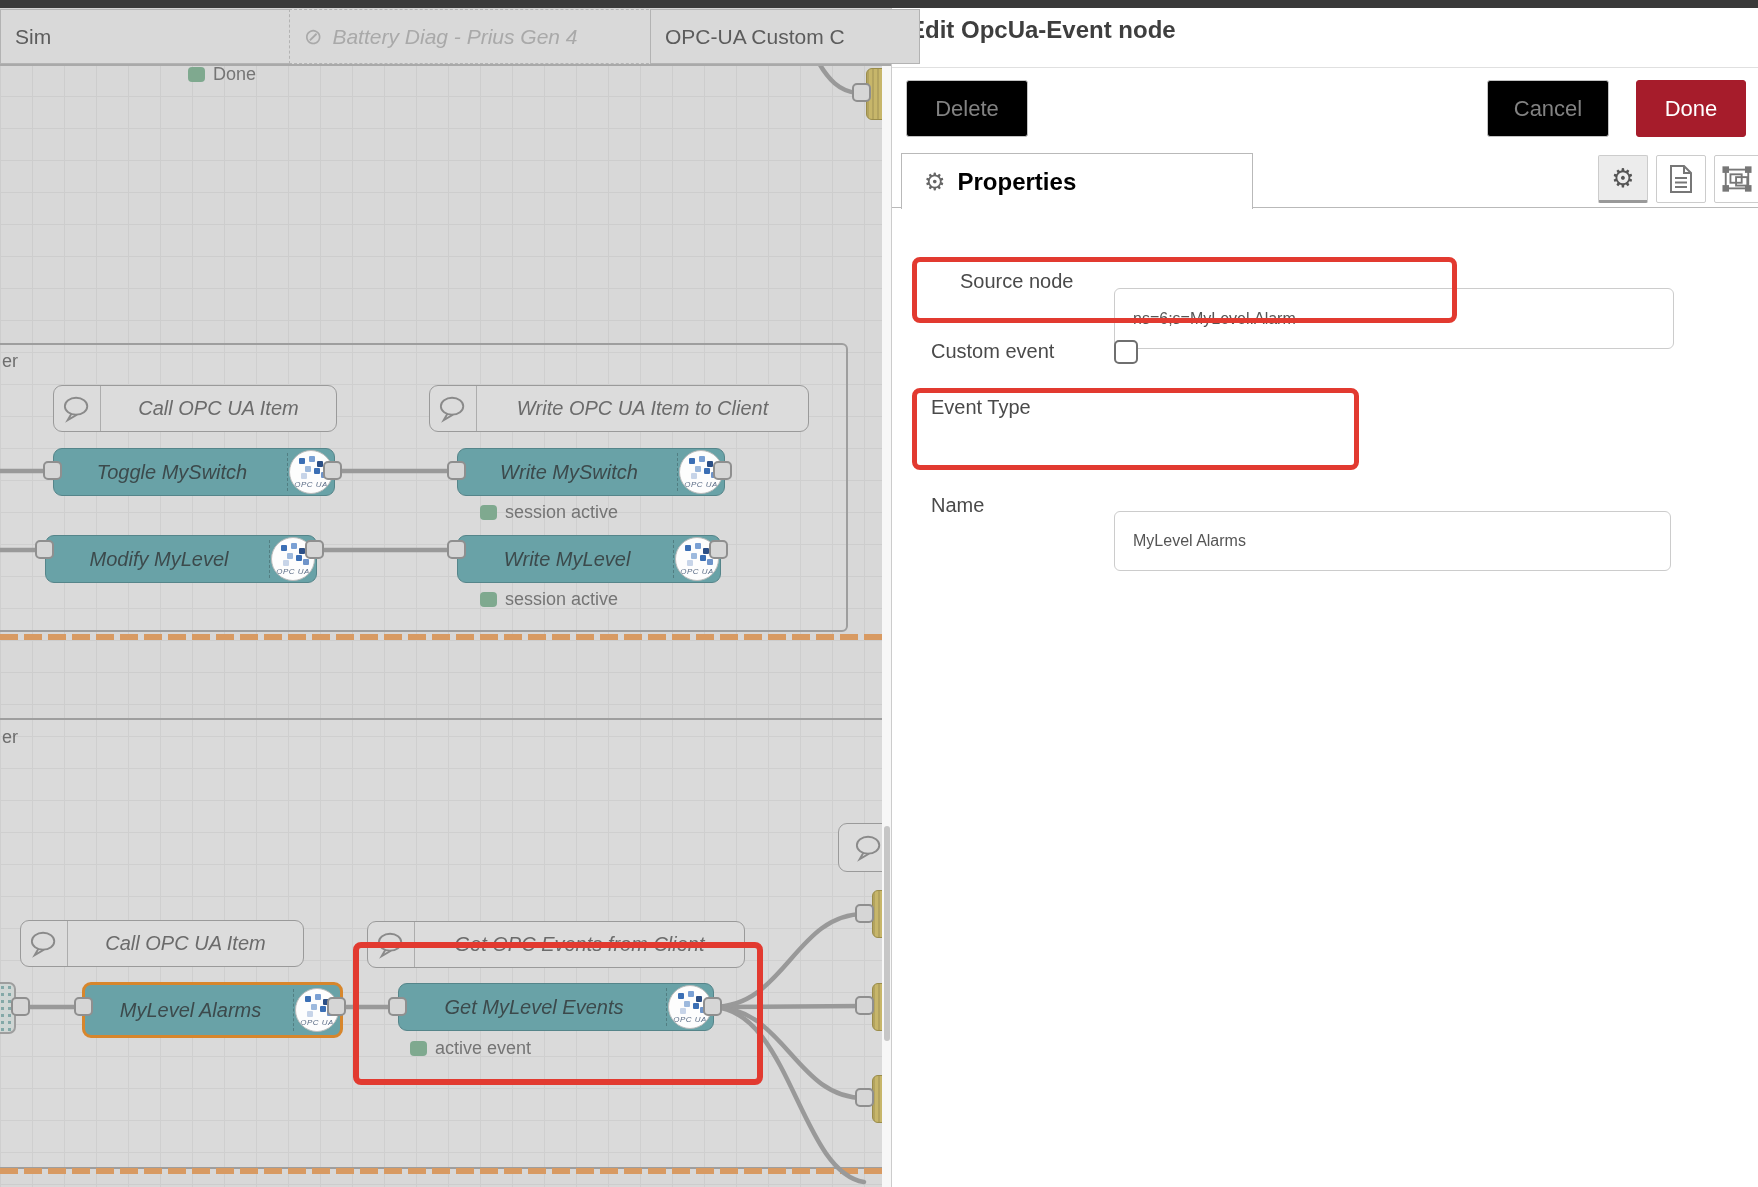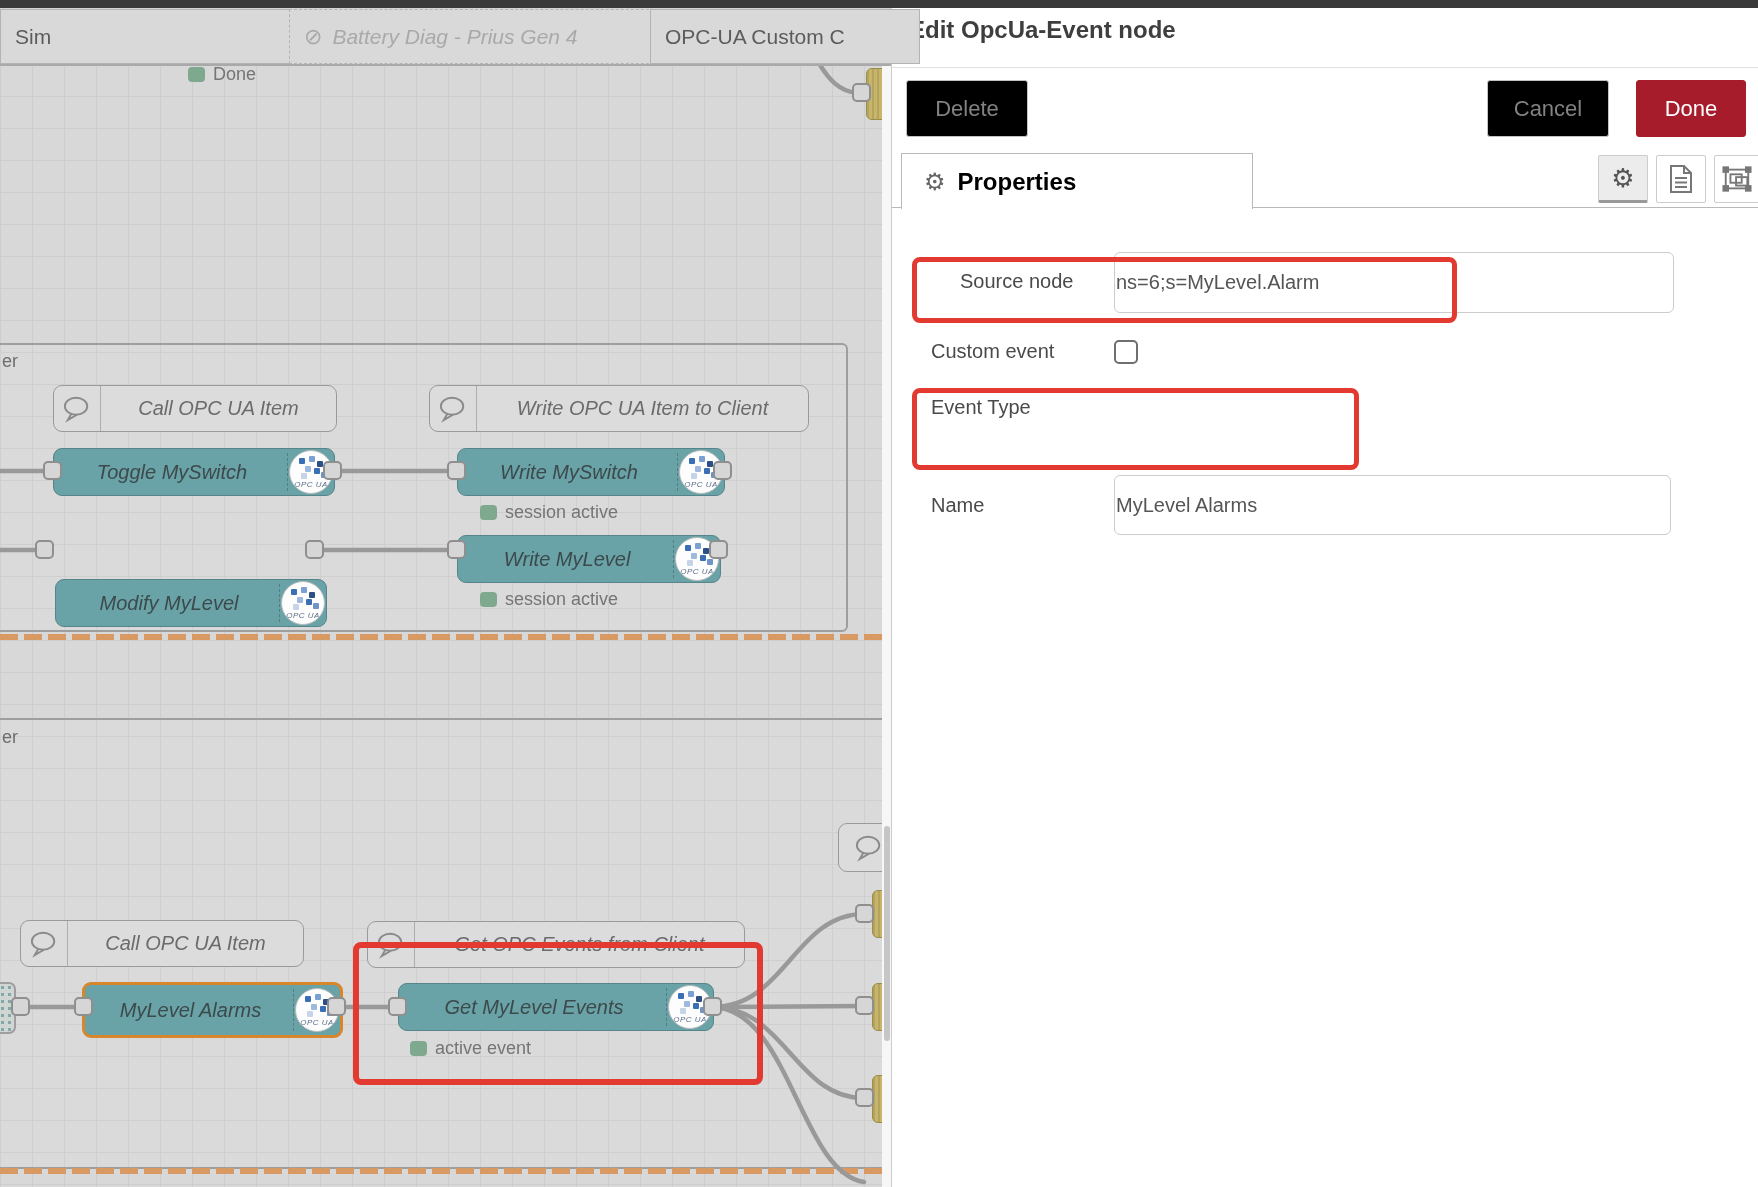--- a/index.html
+++ b/index.html
@@ -71,21 +71,21 @@
   #tab-properties .gear{font-size:24px;color:#666;margin:0 12px 0 22px;}
   #tab-properties .tlabel{font-size:24px;font-weight:bold;color:#000000;}
   .iconbtn{position:absolute;top:155px;width:50px;height:48px;box-sizing:border-box;border:1px solid #cccccc;background:#fff;
     display:flex;align-items:center;justify-content:center;border-radius:2px;}
   .iconbtn.active{background:#ececec;border-bottom:3px solid #999;}
   .iconbtn svg{stroke:#777;fill:none;stroke-width:2;}
   .iconbtn .gearglyph{font-size:26px;color:#555;}
 
   .frm-label{position:absolute;left:39px;font-size:20px;color:#4a4a4a;}
   .frm-input{position:absolute;left:222px;height:61px;box-sizing:border-box;border:1px solid #cccccc;border-radius:6px;
-    font-size:20px;color:#555;padding:0 1px;font-family:"Liberation Sans",sans-serif;background:#fff;}
+    font-size:16px;color:#555;padding:0 18px;font-family:"Liberation Sans",sans-serif;background:#fff;margin-top:36px;}
   #fld-source{top:252px;width:560px;}
   #fld-name{top:475px;width:557px;height:60px;}
   #fld-event{position:absolute;left:222px;top:397px;width:480px;height:58px;box-sizing:border-box;border:1px solid #cccccc;border-radius:6px;
     display:flex;align-items:center;font-size:20px;color:#555;padding-left:15px;background:#fff;}
   #fld-event .chev{position:absolute;right:14px;top:50%;transform:translateY(-50%);}
   #chk-custom{position:absolute;left:222px;top:340px;width:24px;height:24px;box-sizing:border-box;border:2px solid #6f6f6f;border-radius:5px;background:#fff;}
 
   .bubble svg{stroke:#8a8a8a;fill:none;stroke-width:2;}
 </style>
 </head>
@@ -178,21 +178,21 @@
           <span class="btxt">OPC UA</span>
         </span>
     </div>
     <div class="port" style="left:447px;top:397px;"></div>
     <div class="port" style="left:713px;top:397px;"></div>
     <div class="status" style="left:480px;top:438px;">
       <span class="sq"></span>
       <span>session active</span>
     </div>
 
-    <div class="tealnode" style="left:55px;top:471px;width:270px;margin-top:44px;">
+    <div class="tealnode" style="left:45px;top:471px;width:270px;">
       <span class="ntext">Modify MyLevel</span>
       <span class="badgesep"></span>
       <span class="badge">
           <span class="dots"></span>
           <span class="btxt">OPC UA</span>
         </span>
     </div>
     <div class="port" style="left:35px;top:476px;"></div>
     <div class="port" style="left:305px;top:476px;"></div>
 

